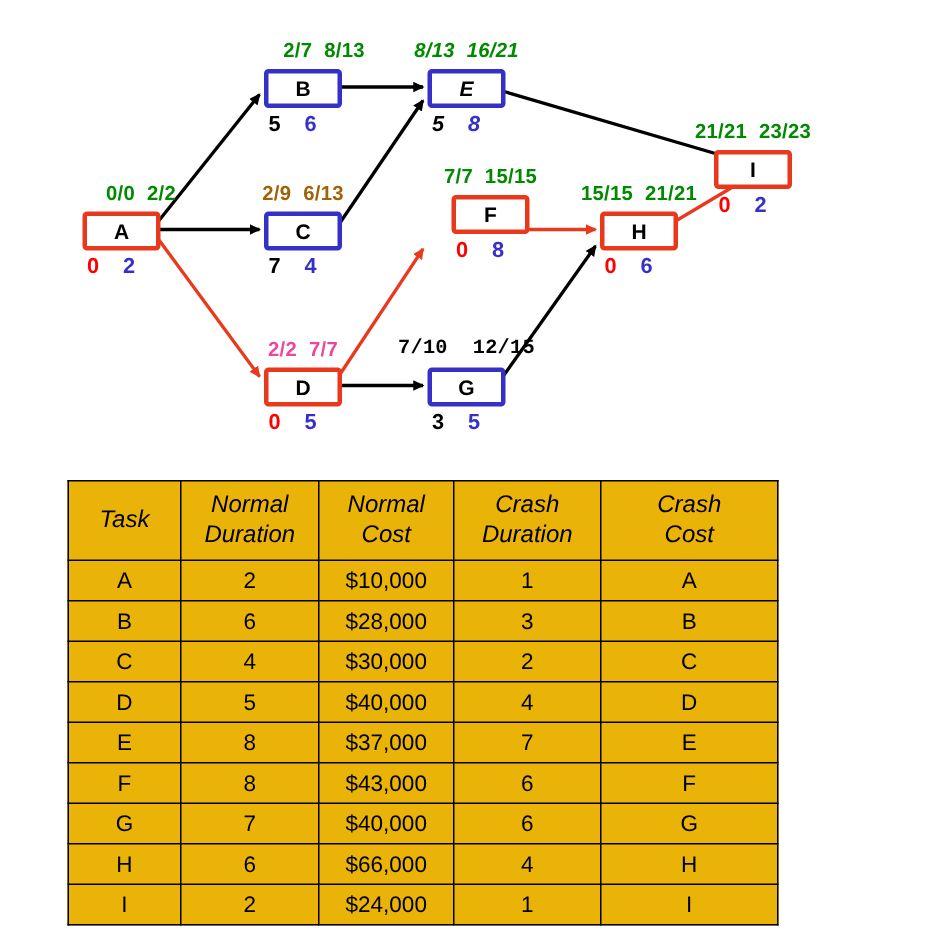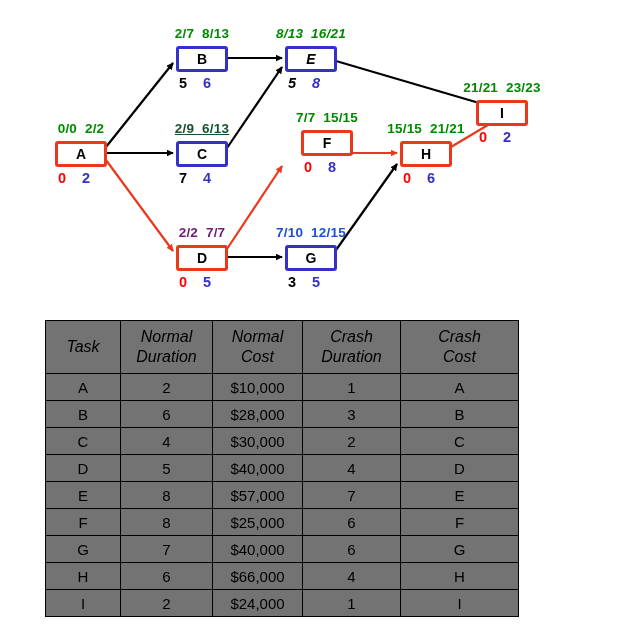--- a/index.html
+++ b/index.html
@@ -22,21 +22,21 @@
     border:3px solid #000;border-radius:3px;background:#fff;
     display:flex;align-items:center;justify-content:center;
     font-weight:bold;font-size:14px;color:#000;
   }
   .below{position:absolute;top:29px;left:0;width:52px;height:18px;}
   .below .slack{position:absolute;left:3px;font-weight:bold;font-size:14.5px;}
   .below .dur{position:absolute;left:27px;font-weight:bold;font-size:14.5px;}
 
   .table-wrap{position:absolute;left:45px;top:320px;}
   table{
-    border-collapse:collapse;table-layout:fixed;width:473px;background:#737373;
+    border-collapse:collapse;table-layout:fixed;width:473px;background:#eab308;
   }
   th,td{
     border:1.5px solid #000;text-align:center;vertical-align:middle;
     padding:0;overflow:hidden;
   }
   th{
     height:52px;font-style:italic;font-weight:normal;font-size:16px;
     white-space:pre-line;line-height:1.25;
   }
   td{height:26px;font-size:15px;}
@@ -61,45 +61,45 @@
       <line x1="227" y1="148" x2="282" y2="67" stroke="#000000" stroke-width="2.2" marker-end="url(#arrow-black)"></line>
       <line x1="227" y1="249" x2="282" y2="166" stroke="#e8391c" stroke-width="2.2" marker-end="url(#arrow-red)"></line>
       <line x1="227" y1="257" x2="282" y2="257" stroke="#000000" stroke-width="2.2" marker-end="url(#arrow-black)"></line>
       <line x1="336" y1="153" x2="397" y2="153" stroke="#e8391c" stroke-width="2.2" marker-end="url(#arrow-red)"></line>
       <line x1="336" y1="250" x2="397" y2="164" stroke="#000000" stroke-width="2.2" marker-end="url(#arrow-black)"></line>
       <line x1="336" y1="61" x2="503" y2="110" stroke="#000000" stroke-width="2.2" marker-end="url(#arrow-black)"></line>
       <line x1="451" y1="147" x2="503" y2="116" stroke="#e8391c" stroke-width="2.2" marker-end="url(#arrow-red)"></line>
     </svg>
   <div id="node-layer">
       <div class="node" style="left: 55px; top: 141px;">
-        <div class="el-label" style="color: rgb(0, 138, 0);">0/0  2/2</div>
+        <div class="el-label" style="color: rgb(0, 138, 0); margin-left: 13px;">0/0  2/2</div>
         <div class="node-box" style="border-color: rgb(232, 57, 28);">A</div>
         <div class="below">
           <span class="slack" style="color: rgb(255, 0, 0);">0</span>
           <span class="dur" style="color: rgb(53, 48, 200);">2</span>
         </div>
       </div>
-      <div class="node" style="left: 176px; top: 46px;">
+      <div class="node" style="left: 176px; top: 46px; padding-left: 28px;">
         <div class="el-label" style="color: rgb(0, 138, 0);">2/7  8/13</div>
         <div class="node-box" style="border-color: rgb(53, 48, 200);">B</div>
         <div class="below">
           <span class="slack" style="color: rgb(0, 0, 0);">5</span>
           <span class="dur" style="color: rgb(53, 48, 200);">6</span>
         </div>
       </div>
       <div class="node" style="left: 176px; top: 141px;">
-        <div class="el-label" style="color: #14532d; text-decoration: underline;">2/9  6/13</div>
+        <div class="el-label" style="color: #a16207;">2/9  6/13</div>
         <div class="node-box" style="border-color: rgb(53, 48, 200);">C</div>
         <div class="below">
           <span class="slack" style="color: rgb(0, 0, 0);">7</span>
           <span class="dur" style="color: rgb(53, 48, 200);">4</span>
         </div>
       </div>
       <div class="node" style="left: 176px; top: 245px;">
-        <div class="el-label" style="color: #701a75;">2/2  7/7</div>
+        <div class="el-label" style="color: #ec4899;">2/2  7/7</div>
         <div class="node-box" style="border-color: rgb(232, 57, 28);">D</div>
         <div class="below">
           <span class="slack" style="color: rgb(255, 0, 0);">0</span>
           <span class="dur" style="color: rgb(53, 48, 200);">5</span>
         </div>
       </div>
       <div class="node" style="left: 285px; top: 46px; font-style: italic;">
         <div class="el-label" style="color: rgb(0, 138, 0);">8/13  16/21</div>
         <div class="node-box" style="border-color: rgb(53, 48, 200);">E</div>
         <div class="below">
@@ -109,21 +109,21 @@
       </div>
       <div class="node" style="left: 285px; top: 130px; margin-left: 16px;">
         <div class="el-label" style="color: rgb(0, 138, 0);">7/7  15/15</div>
         <div class="node-box" style="border-color: rgb(232, 57, 28);">F</div>
         <div class="below">
           <span class="slack" style="color: rgb(255, 0, 0);">0</span>
           <span class="dur" style="color: rgb(53, 48, 200);">8</span>
         </div>
       </div>
       <div class="node" style="left: 285px; top: 245px;">
-        <div class="el-label" style="color: #1d4ed8;">7/10  12/15</div>
+        <div class="el-label" style="color: #000000; font-family: Liberation Mono, monospace;">7/10  12/15</div>
         <div class="node-box" style="border-color: rgb(53, 48, 200);">G</div>
         <div class="below">
           <span class="slack" style="color: rgb(0, 0, 0);">3</span>
           <span class="dur" style="color: rgb(53, 48, 200);">5</span>
         </div>
       </div>
       <div class="node" style="left: 400px; top: 141px;">
         <div class="el-label" style="color: rgb(0, 138, 0);">15/15  21/21</div>
         <div class="node-box" style="border-color: rgb(232, 57, 28);">H</div>
         <div class="below">
@@ -189,28 +189,28 @@
         <tr>
           <td>D</td>
           <td>5</td>
           <td>$40,000</td>
           <td>4</td>
           <td>D</td>
         </tr>
         <tr>
           <td>E</td>
           <td>8</td>
-          <td>$57,000</td>
+          <td>$37,000</td>
           <td>7</td>
           <td>E</td>
         </tr>
         <tr>
           <td>F</td>
           <td>8</td>
-          <td>$25,000</td>
+          <td>$43,000</td>
           <td>6</td>
           <td>F</td>
         </tr>
         <tr>
           <td>G</td>
           <td>7</td>
           <td>$40,000</td>
           <td>6</td>
           <td>G</td>
         </tr>

